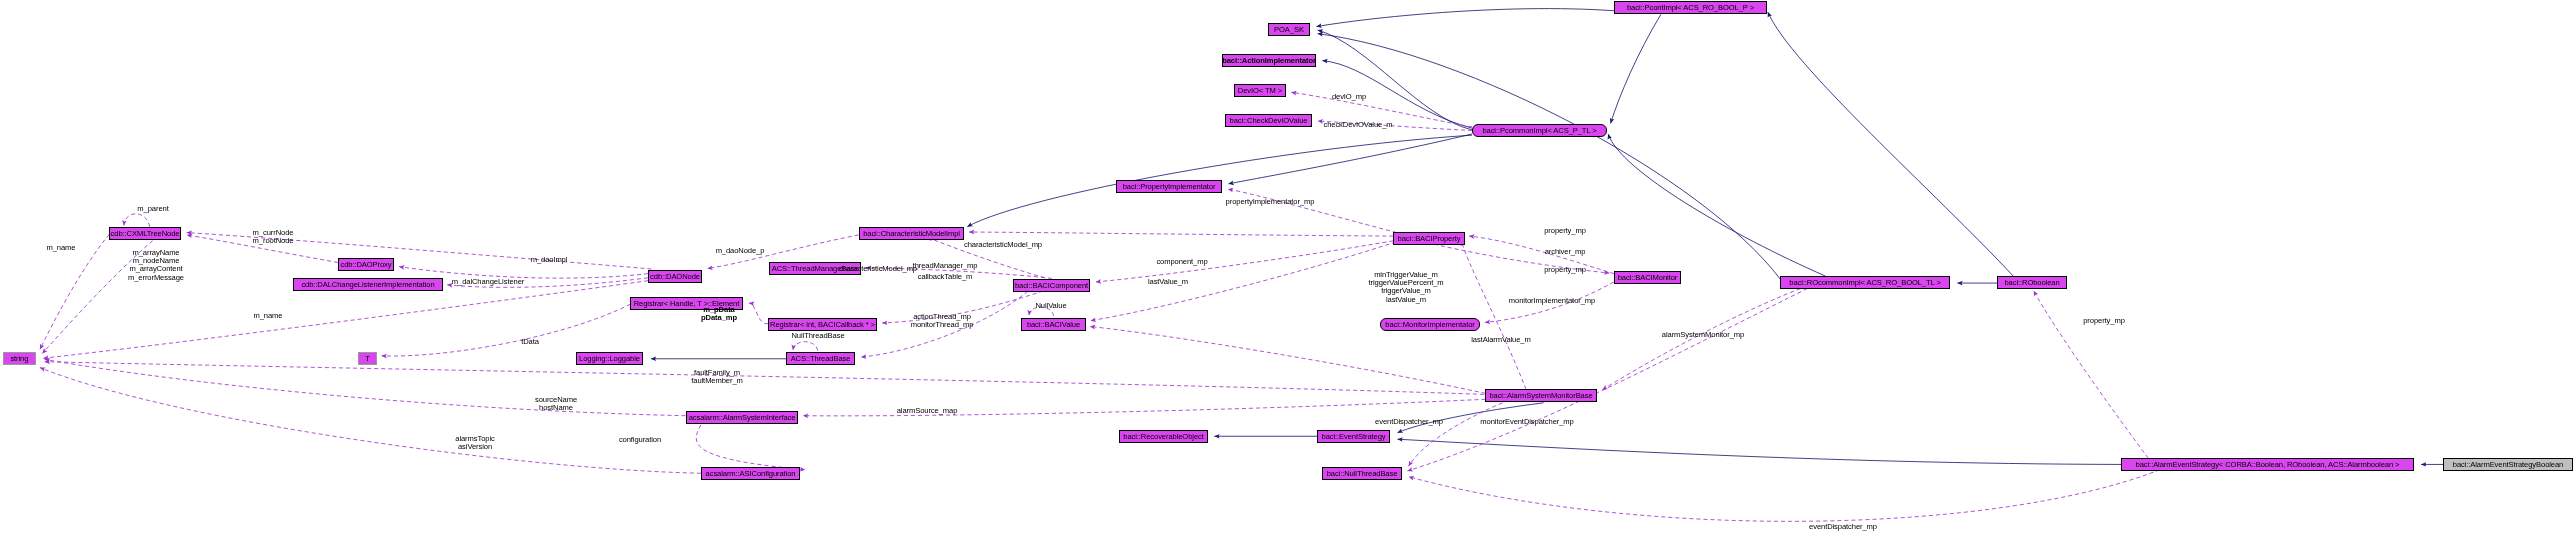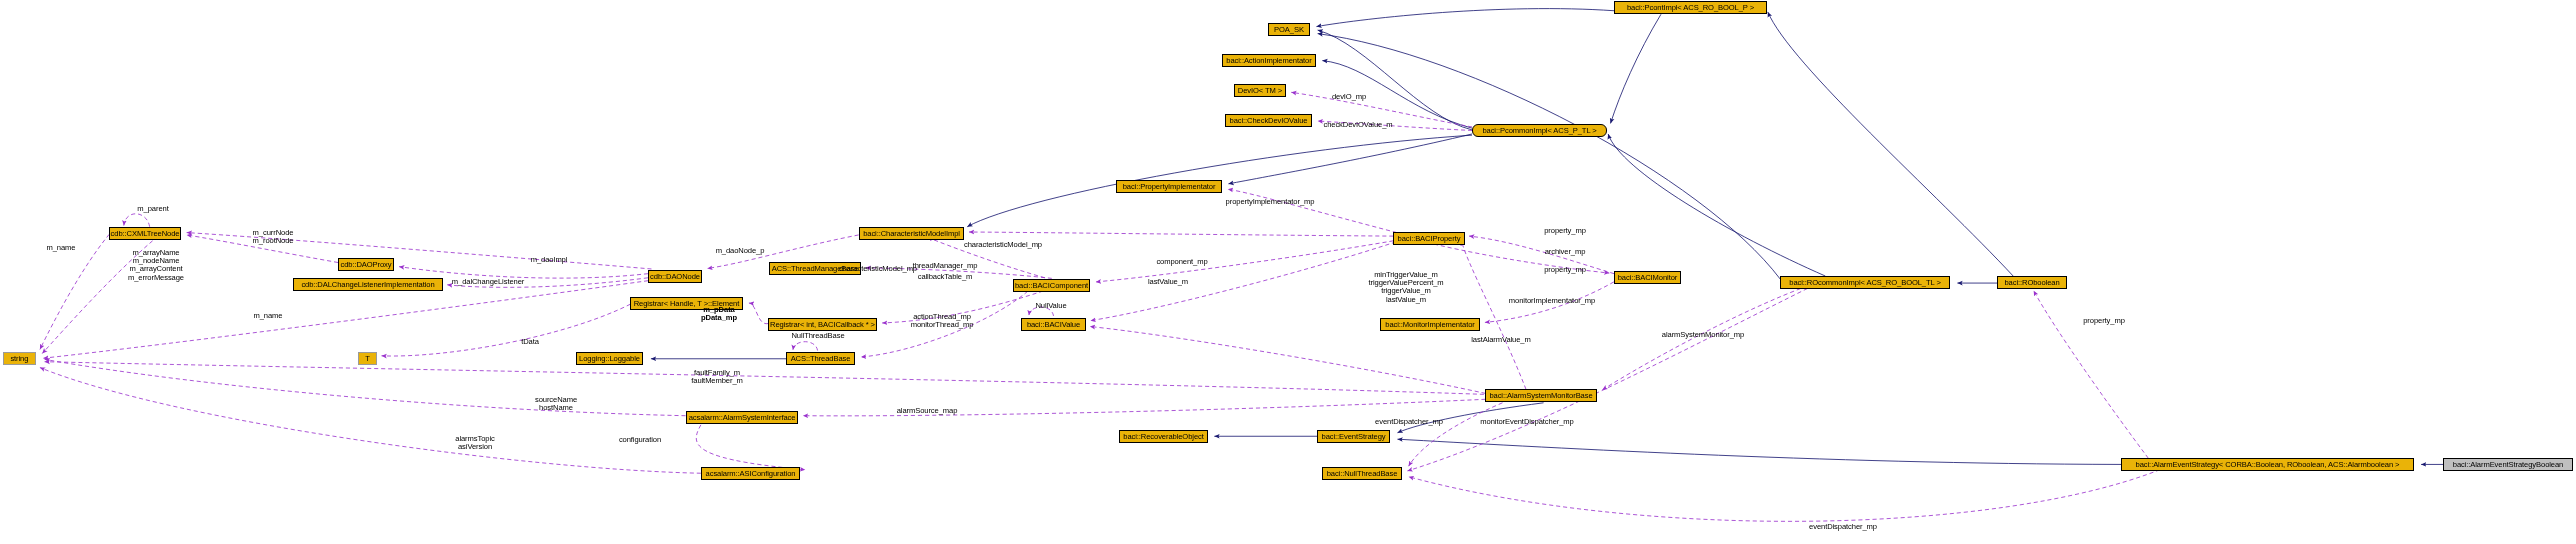--- a/index.html
+++ b/index.html
@@ -10,21 +10,21 @@
     width:2576px;
     height:545px;
     background:#ffffff;
     overflow:hidden;
   }
   #edges{position:absolute;left:0;top:0;width:2576px;height:545px;}
   .node{
     position:absolute;
     box-sizing:border-box;
     border:0.6px solid #000000;
-    background:#eab308;
+    background:#d946ef;
     color:#000000;
     font-size:7.6px;
     line-height:1;
     display:flex;
     align-items:center;
     justify-content:center;
     white-space:nowrap;
     letter-spacing:-0.1px;
     padding:0 2.9px;
     height:13px;
@@ -163,40 +163,40 @@
       <path d="M2560,686 C2480,720 2420,760 2400,794"></path>
 
       <path d="M3090,486 C2900,580 2600,740 2398,802"></path>
 
       <path d="M3680,800 C3400,910 2800,920 2400,812"></path>
     </g>
   </svg>
 
   <div class="node" style="left:1614px;top:1.2px;width:153px;">baci::PcontImpl&lt; ACS_RO_BOOL_P &gt;</div>
   <div class="node" style="left:1268px;top:23px;width:42px;">POA_SK</div>
-  <div class="node" style="left:1222px;top:54px;width:94px;">baci::ActionImplementator</div>
+  <div class="node" style="left:1222px;top:54px;width:94px;font-weight:bold;">baci::ActionImplementator</div>
   <div class="node" style="left:1234px;top:84px;width:52px;">DevIO&lt; TM &gt;</div>
   <div class="node" style="left:1225px;top:114px;width:87px;">baci::CheckDevIOValue</div>
   <div class="node" style="left:1472px;top:124px;width:135px;border-radius:6px;">baci::PcommonImpl&lt; ACS_P_TL &gt;</div>
   <div class="node" style="left:1116px;top:180px;width:106px;">baci::PropertyImplementator</div>
   <div class="node" style="left:109px;top:227px;width:72px;">cdb::CXMLTreeNode</div>
   <div class="node" style="left:859px;top:227px;width:105px;">baci::CharacteristicModelImpl</div>
   <div class="node" style="left:1393px;top:232px;width:72px;">baci::BACIProperty</div>
   <div class="node" style="left:338px;top:258px;width:56px;">cdb::DAOProxy</div>
   <div class="node" style="left:769px;top:262px;width:92px;">ACS::ThreadManageBase</div>
   <div class="node" style="left:648px;top:270px;width:54px;">cdb::DAONode</div>
   <div class="node" style="left:1614px;top:271px;width:67px;">baci::BACIMonitor</div>
   <div class="node" style="left:293px;top:278px;width:150px;">cdb::DALChangeListenerImplementation</div>
   <div class="node" style="left:1013px;top:279px;width:77px;">baci::BACIComponent</div>
   <div class="node" style="left:630px;top:297px;width:113px;">Registrar&lt; Handle, T &gt;::Element</div>
   <div class="node" style="left:1780px;top:276px;width:170px;">baci::ROcommonImpl&lt; ACS_RO_BOOL_TL &gt;</div>
   <div class="node" style="left:1997px;top:276px;width:70px;">baci::ROboolean</div>
   <div class="node" style="left:768px;top:318px;width:109px;">Registrar&lt; int, BACICallback * &gt;</div>
   <div class="node" style="left:1021px;top:318px;width:65px;">baci::BACIValue</div>
-  <div class="node" style="left:1380px;top:318px;width:100px;">baci::MonitorImplementator</div>
+  <div class="node" style="left:1380px;top:318px;width:100px;border-radius:6px;">baci::MonitorImplementator</div>
   <div class="node gray-border" style="left:2.9px;top:352px;width:33px;">string</div>
   <div class="node gray-border" style="left:358px;top:352px;width:19px;">T</div>
   <div class="node" style="left:576px;top:352px;width:67px;">Logging::Loggable</div>
   <div class="node" style="left:786px;top:352px;width:69px;">ACS::ThreadBase</div>
   <div class="node" style="left:1485px;top:389px;width:112px;">baci::AlarmSystemMonitorBase</div>
   <div class="node" style="left:686px;top:411px;width:112px;">acsalarm::AlarmSystemInterface</div>
   <div class="node" style="left:1119px;top:430px;width:89px;">baci::RecoverableObject</div>
   <div class="node" style="left:1317px;top:430px;width:73px;">baci::EventStrategy</div>
   <div class="node" style="left:2121px;top:458px;width:293px;">baci::AlarmEventStrategy&lt; CORBA::Boolean, ROboolean, ACS::Alarmboolean &gt;</div>
   <div class="node highlight" style="left:2443px;top:458px;width:130px;">baci::AlarmEventStrategyBoolean</div>

